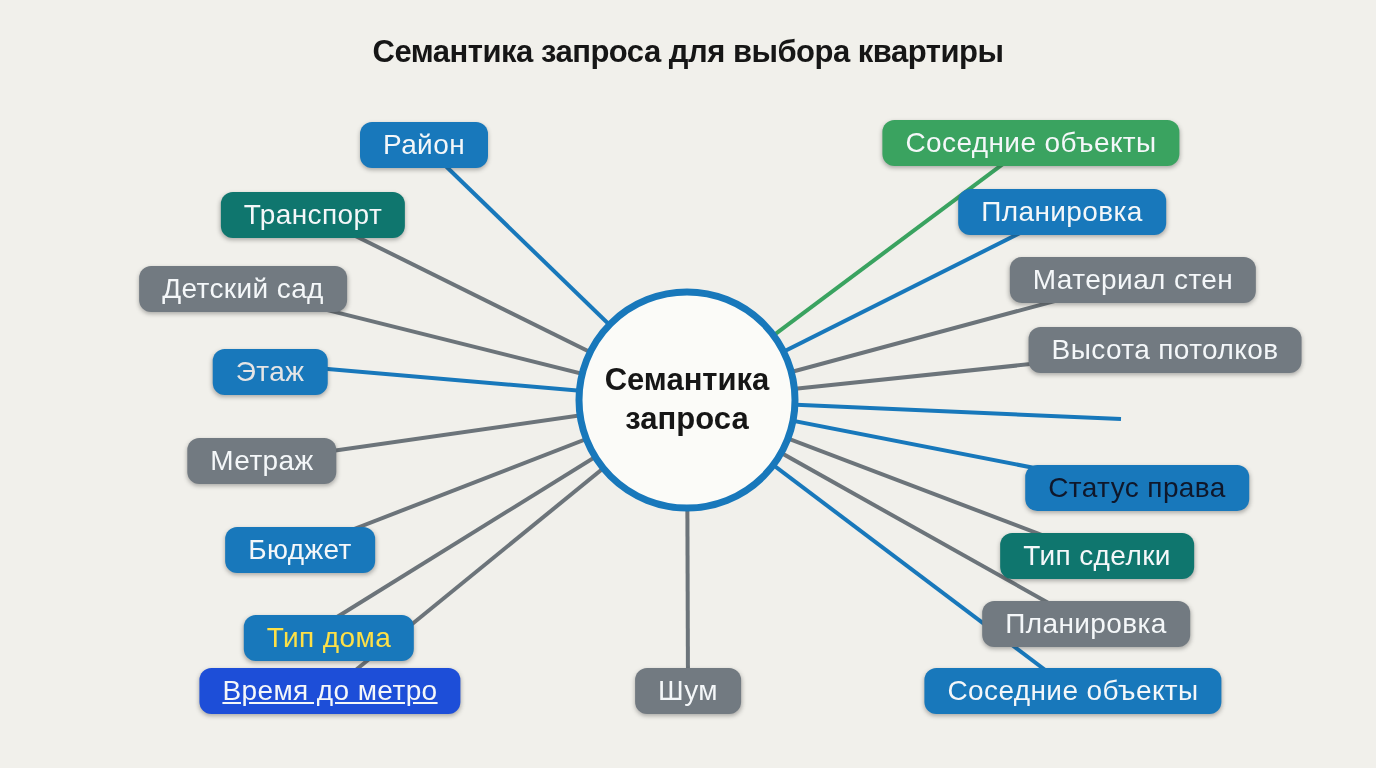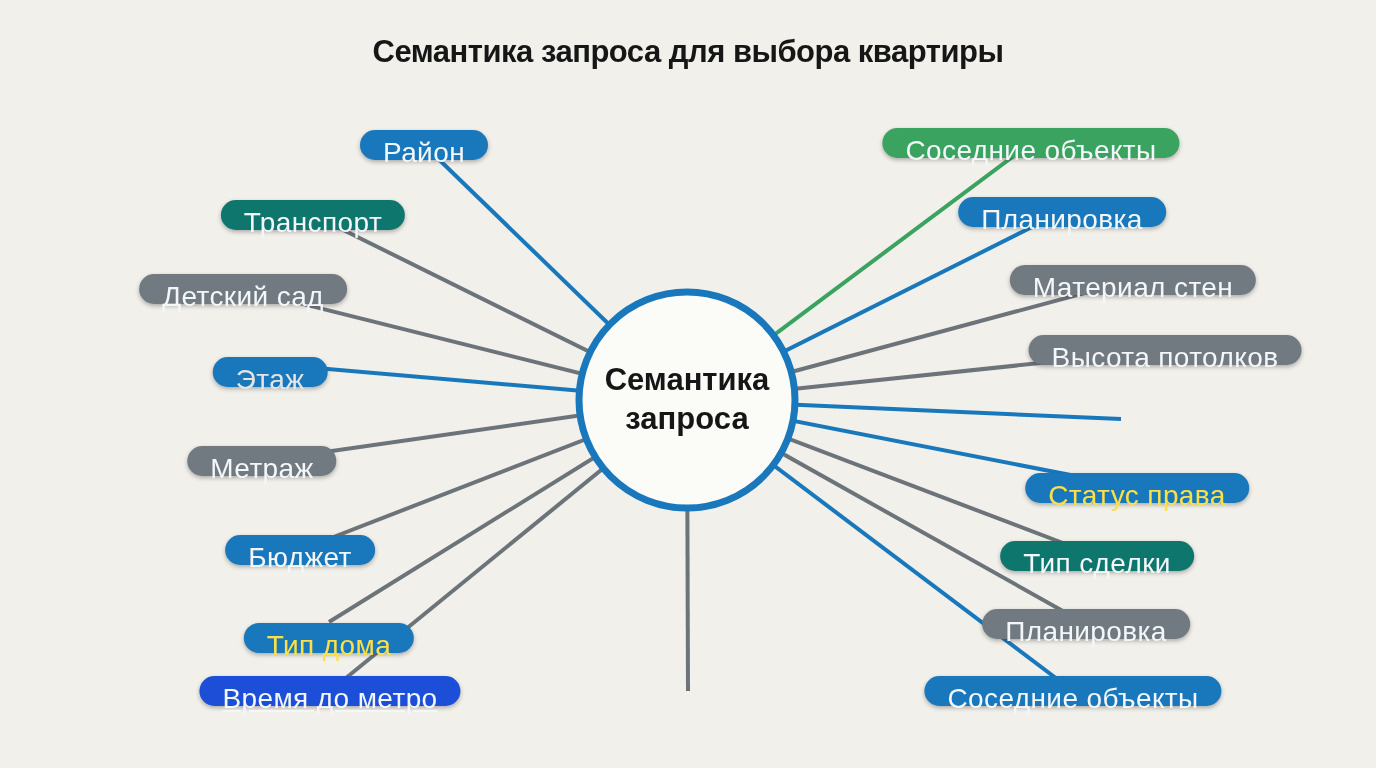--- a/index.html
+++ b/index.html
@@ -37,24 +37,24 @@
     left: 0;
     top: 0;
     width: 100%;
     height: 100%;
     z-index: 2;
   }
   .node {
     position: absolute;
     transform: translate(-50%, -50%);
     white-space: nowrap;
-    height: 30px;
+    height: 46px;
     line-height: 46px;
     padding: 0 23px;
-    border-radius: 18px;
+    border-radius: 12px;
     font-size: 28px;
     letter-spacing: 0.4px;
     box-shadow: 0 2px 4px rgba(40, 40, 40, 0.35);
   }
   .center-label {
     position: absolute;
     left: 687px;
     top: 400px;
     transform: translate(-50%, -50%);
     text-align: center;
@@ -96,25 +96,26 @@
 
   <div class="nodes-layer">
       <div class="node" style="left: 424px; top: 145px; background: rgb(24, 120, 187); color: rgb(244, 247, 249);">Район</div>
       <div class="node" style="left: 313px; top: 215px; background: #0f766e; color: rgb(244, 247, 249);">Транспорт</div>
       <div class="node" style="left: 243px; top: 289px; background: rgb(114, 122, 129); color: rgb(244, 247, 249);">Детский сад</div>
       <div class="node" style="left: 270px; top: 372px; background: rgb(24, 120, 187); color: #e5e5e5;">Этаж</div>
       <div class="node" style="left: 262px; top: 461px; background: rgb(114, 122, 129); color: rgb(244, 247, 249);">Метраж</div>
       <div class="node" style="left: 300px; top: 550px; background: rgb(24, 120, 187); color: rgb(244, 247, 249);">Бюджет</div>
       <div class="node" style="left: 329px; top: 638px; background: rgb(24, 120, 187); color: #fde047;">Тип дома</div>
       <div class="node" style="left: 330px; top: 691px; background: #1d4ed8; color: rgb(244, 247, 249); text-decoration: underline;">Время до метро</div>
+      <div class="node" style="left: 688px; top: 691px; background: rgb(114, 122, 129); color: rgb(244, 247, 249);">Шум</div>
       <div class="node" style="left: 1031px; top: 143px; background: rgb(58, 163, 96); color: rgb(244, 247, 249);">Соседние объекты</div>
       <div class="node" style="left: 1062px; top: 212px; background: rgb(24, 120, 187); color: rgb(244, 247, 249);">Планировка</div>
       <div class="node" style="left: 1133px; top: 280px; background: rgb(114, 122, 129); color: rgb(244, 247, 249);">Материал стен</div>
       <div class="node" style="left: 1165px; top: 350px; background: rgb(114, 122, 129); color: rgb(244, 247, 249);">Высота потолков</div>
-      <div class="node" style="left: 1137px; top: 488px; background: rgb(24, 120, 187); color: #fde047;">Статус права</div>
+      <div class="node" style="left: 1137px; top: 488px; background: rgb(24, 120, 187); color: #0f172a;">Статус права</div>
       <div class="node" style="left: 1097px; top: 556px; background: #0f766e; color: rgb(244, 247, 249);">Тип сделки</div>
       <div class="node" style="left: 1086px; top: 624px; background: rgb(114, 122, 129); color: rgb(244, 247, 249);">Планировка</div>
       <div class="node" style="left: 1073px; top: 691px; background: rgb(24, 120, 187); color: rgb(244, 247, 249);">Соседние объекты</div>
     </div>
 
   <div class="center-label" style="color: rgb(22, 22, 22);">
     <div>Семантика</div>
     <div>запроса</div>
   </div>
 </div>

